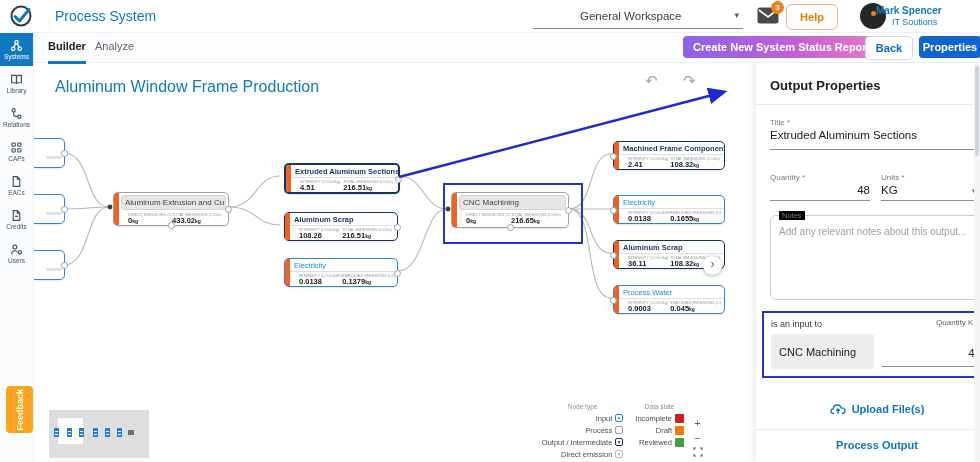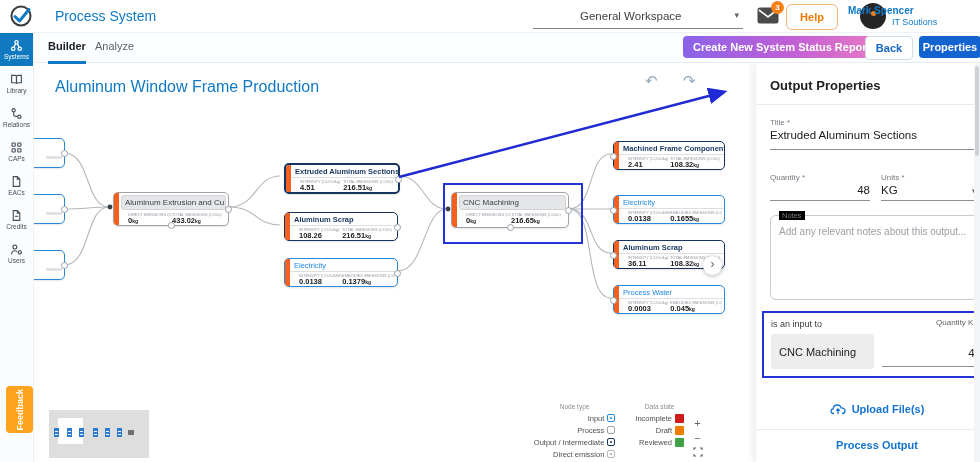--- a/index.html
+++ b/index.html
@@ -13,21 +13,21 @@
   .ws{position:absolute;left:533px;top:4px;width:210px;height:24px;border-bottom:1px solid #80868b;cursor:pointer;}
   .ws-label{position:absolute;left:2px;top:6px;font-size:11.5px;color:#3c4043;margin-left:45px;}
   .ws-caret{position:absolute;right:4px;top:6px;font-size:9px;color:#5f6368;}
   .mail{position:absolute;left:757px;top:7px;width:22px;height:17px;cursor:pointer;}
   .badge{position:absolute;left:771px;top:1px;width:13px;height:13px;border-radius:50%;background:#f57f17;color:#fff;
          font-size:8px;font-weight:bold;text-align:center;line-height:13px;}
   .help-btn{position:absolute;left:786px;top:4px;width:50px;height:24px;border:1.5px solid #f3b27c;border-radius:6px;
             color:#ef7a00;font-size:11px;font-weight:bold;text-align:center;line-height:24px;background:#fff;cursor:pointer;}
   .avatar{position:absolute;left:860px;top:3px;width:26px;height:26px;border-radius:50%;background:#262626;}
   .avatar::after{content:'';position:absolute;left:11px;top:8px;width:5px;height:5px;border-radius:50%;background:#f57f17;}
-  .user-name{position:absolute;left:848px;top:5px;font-size:10px;color:#1079c5;font-weight:bold;}
+  .user-name{position:absolute;left:876px;top:5px;font-size:10px;color:#1079c5;font-weight:bold;}
   .user-org{position:absolute;left:892px;top:17px;font-size:9px;color:#1079c5;}
 
   
   .toolbar{position:absolute;left:33px;top:32px;width:947px;height:30px;background:#fcfdfe;border-bottom:1px solid #e9ecef;z-index:19;}
   .tab{position:absolute;top:0;height:29px;font-size:11px;line-height:29px;color:#5f6368;cursor:pointer;}
   .tab.active{color:#202124;font-weight:bold;border-bottom:3px solid #1079c5;}
   .btn-report{position:absolute;left:650px;top:4px;height:22px;padding:0 10px;border-radius:4px;cursor:pointer;
               background:linear-gradient(90deg,#8a63e8,#c05fd6,#f07ec0);color:#fff;font-size:11px;font-weight:bold;line-height:22px;}
   .btn-report .spark{font-size:11px;margin-left:6px;}
   .btn-back{position:absolute;left:832px;top:4px;width:46px;height:22px;border:1px solid #d5dbe3;border-radius:4px;background:#fff;
@@ -81,21 +81,21 @@
             box-shadow:0 1px 4px rgba(0,0,0,.3);text-align:center;line-height:17px;font-size:12px;color:#5f6368;cursor:pointer;}
 
   
   .minimap{position:absolute;left:16px;bottom:4px;width:100px;height:48px;background:#dedede;z-index:5;cursor:pointer;}
   .mm-view{position:absolute;left:9px;top:8px;width:25px;height:26px;background:#fff;}
   .mm-n{position:absolute;top:18px;width:5px;height:9px;background:#2b7cd3;}
   .mm-n::after{content:'';position:absolute;left:1px;top:3px;width:3px;height:1px;background:#fff;box-shadow:0 3px 0 #fff;}
   .mm-d{position:absolute;top:20px;width:6px;height:5px;background:#6b7075;}
 
   
-  .legend{position:absolute;right:48px;bottom:2px;display:flex;gap:20px;z-index:5;align-items:flex-start;}
+  .legend{position:absolute;right:48px;bottom:2px;display:flex;gap:12px;z-index:5;align-items:flex-start;}
   .lg-col{display:flex;flex-direction:column;}
   .lg-head{font-size:6.5px;color:#8a8f94;align-self:center;margin-bottom:2px;}
   .lg-row{display:flex;justify-content:flex-end;align-items:center;gap:3px;height:12px;}
   .lg-label{font-size:7.5px;color:#4a4f54;white-space:nowrap;}
   .lt-box{width:8px;height:8px;border-radius:2px;border:1.5px solid #9aa0a6;position:relative;box-sizing:border-box;}
   .lt-box.dot::after{content:'';position:absolute;left:1.5px;top:1.5px;width:2px;height:2px;border-radius:50%;background:currentColor;}
   .lt-input{border-color:#1e88e5;color:#1e88e5;}
   .lt-process{border-color:#9aa0a6;}
   .lt-output{border-color:#16355e;color:#16355e;}
   .lt-direct{border-color:#b5bcc2;color:#9aa0a6;}

